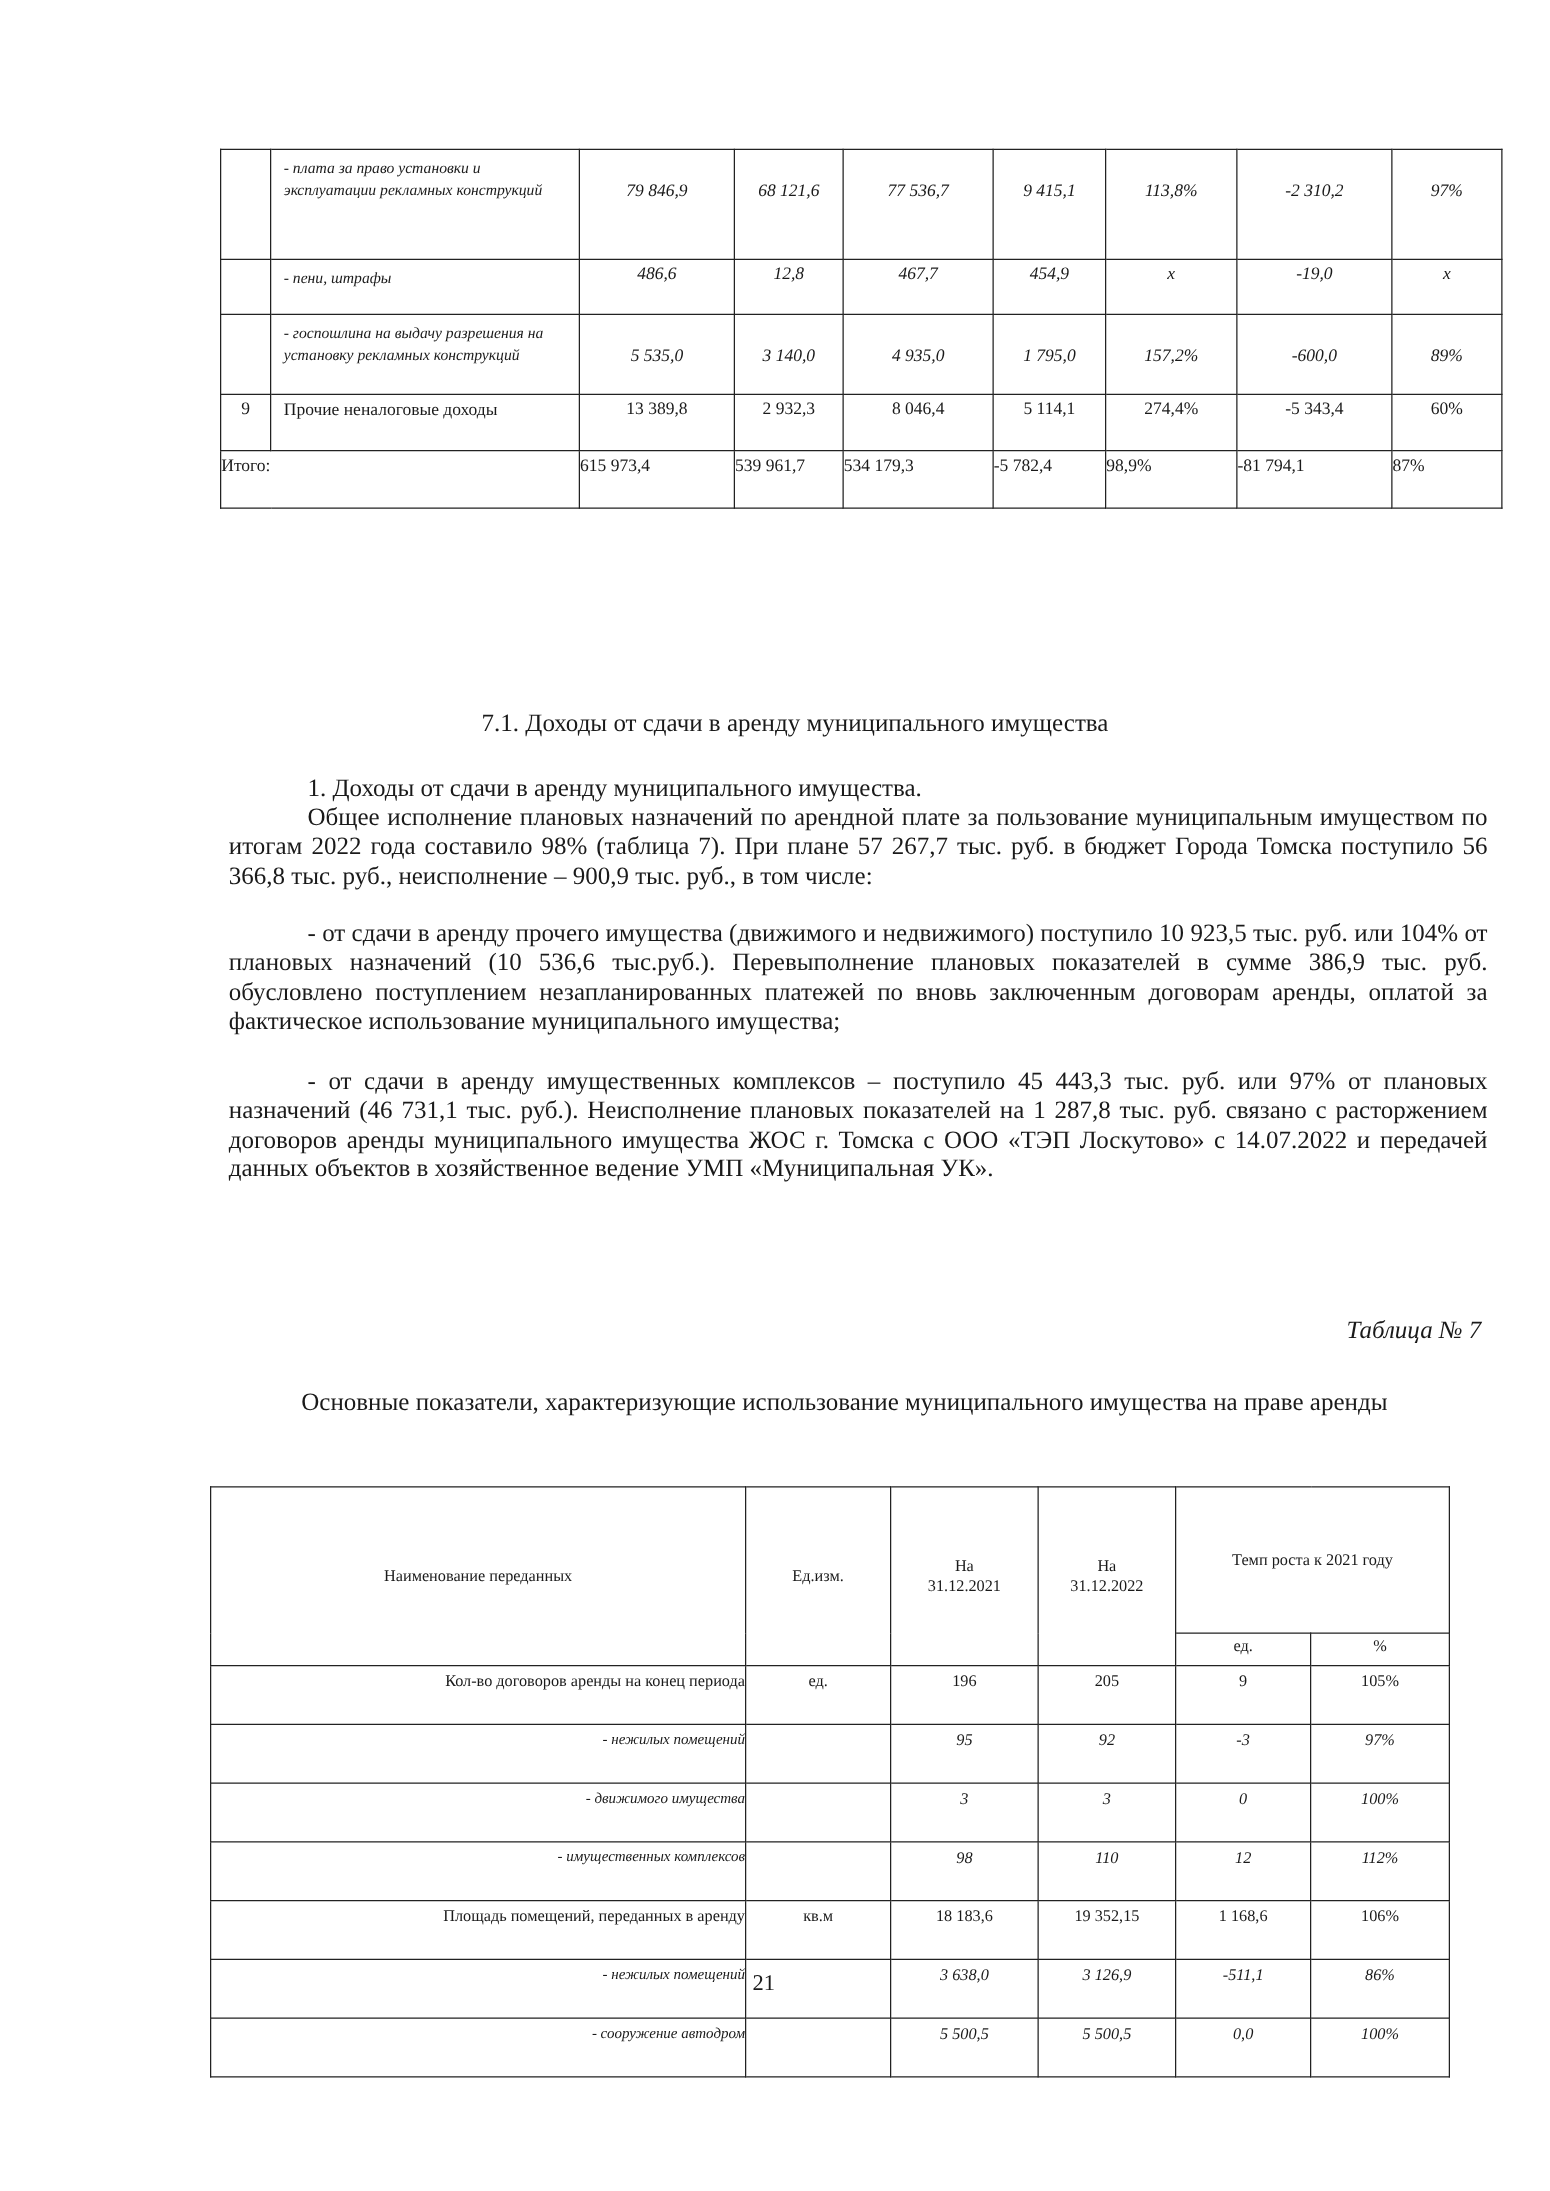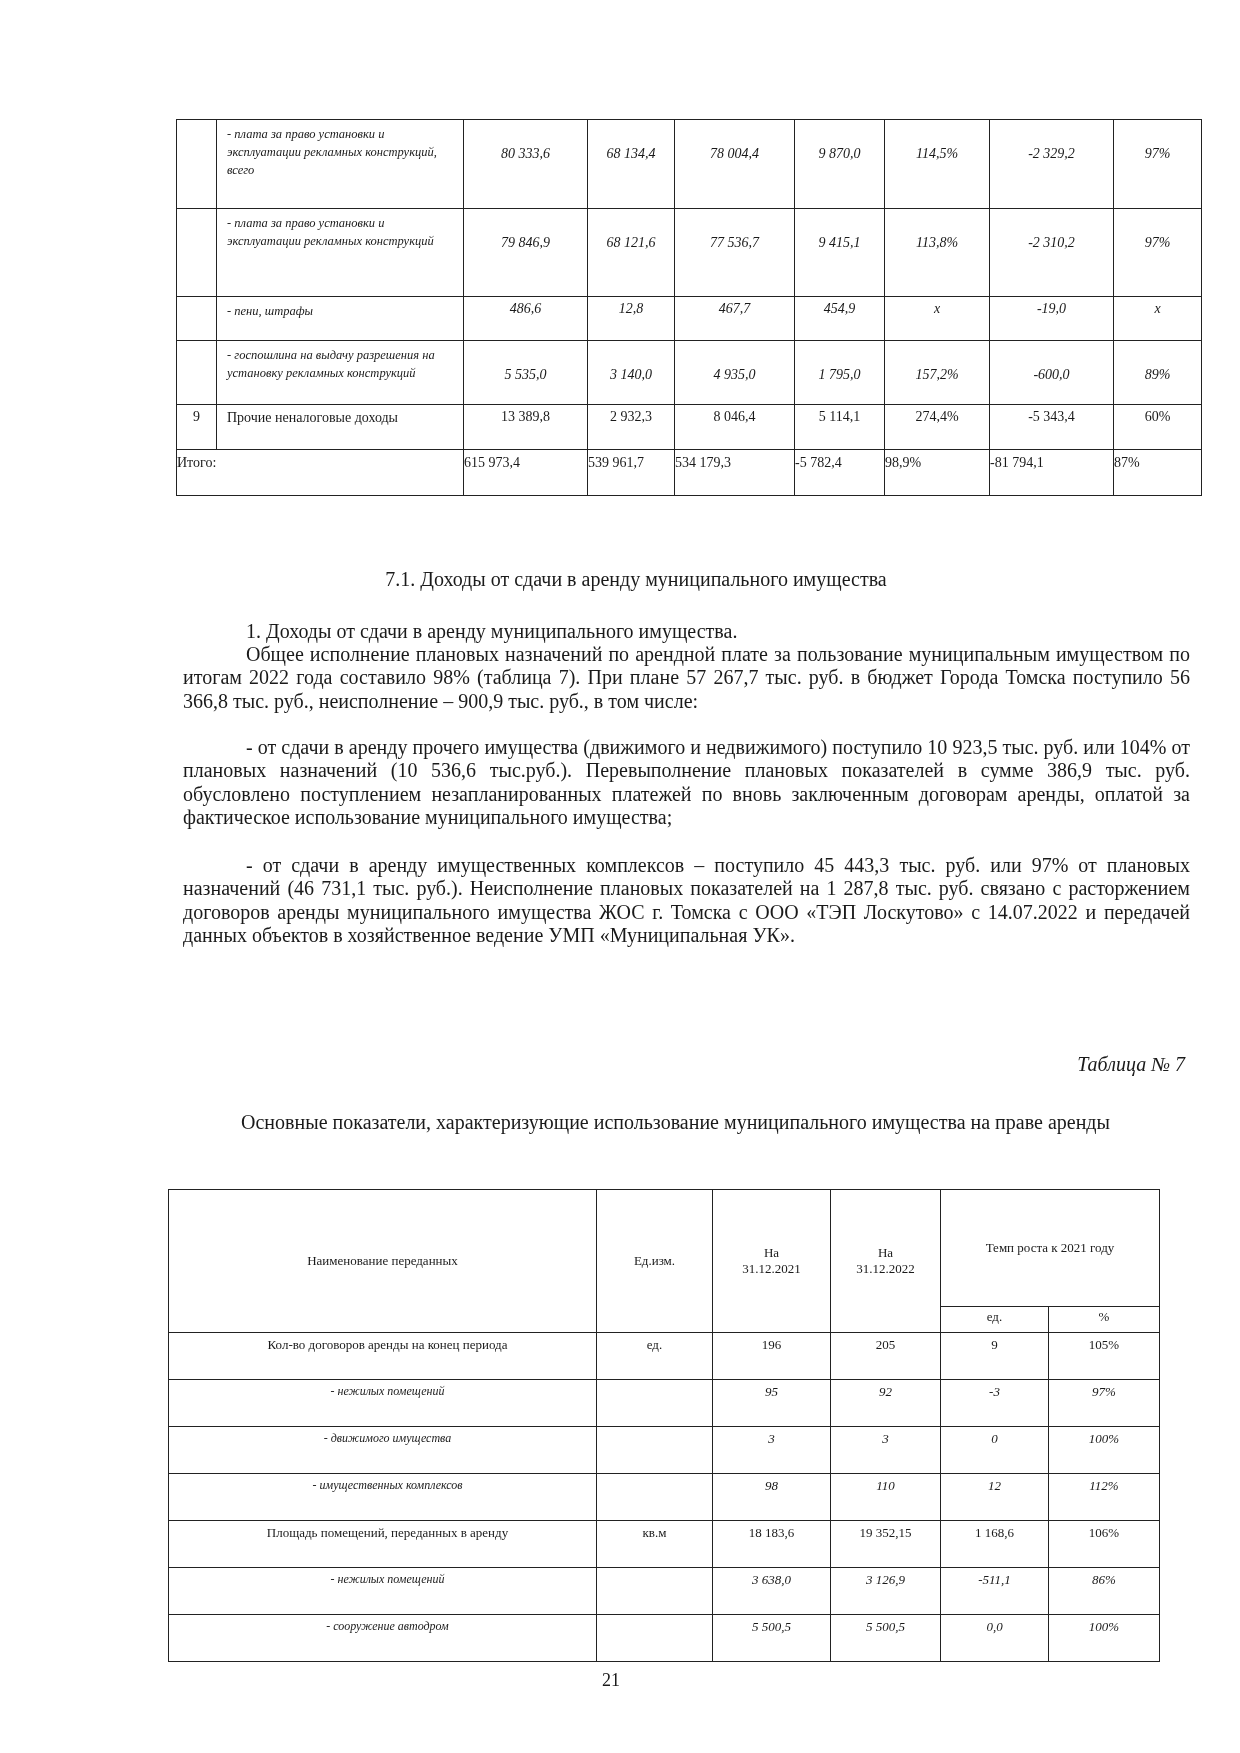--- a/index.html
+++ b/index.html
@@ -28,54 +28,43 @@
   #p3 { top: 736px; }
   #p4 { top: 854px; }
   .tabno { position: absolute; right: 55px; top: 1053px; font-size: 20px; font-style: italic; }
   .ttitle { position: absolute; left: 172px; width: 1007px; top: 1108px; text-align: center;
             font-size: 20px; line-height: 28px; }
 
   
   #t2 { left: 168px; top: 1189px; width: 991px; }
   #t2 td { border: 1.3px solid #222; padding: 0; font-size: 13px; text-align: center; vertical-align: top; }
   #t2 thead td { vertical-align: middle; }
-  #t2 td.lbl { text-align: center; padding-left: 10px; font-family: Liberation Serif, serif; }
+  #t2 td.lbl { text-align: right; padding-left: 10px; font-family: Liberation Serif, serif; }
   #t2 tbody td { height: 42px; padding-top: 4px; }
   #t2 tr.sub td { font-style: italic; }
   #t2 tr.sub td.lbl { font-size: 12px; }
 
-  .pageno { position: absolute; left: 0; width: 1222px; top: 1670px; text-align: center; font-size: 18px; }
+  .pageno { position: absolute; left: 0; width: 1222px; top: 1576px; text-align: center; font-size: 18px; }
 </style>
 </head>
 <body>
 
 <table id="t1">
   <colgroup>
     <col style="width:40px">
       <col style="width:247px">
       <col style="width:124px">
       <col style="width:87px">
     <col style="width:120px">
       <col style="width:90px">
       <col style="width:105px">
       <col style="width:124px">
       <col style="width:88px">
   </colgroup>
   <tbody>
-    <tr style="height:89px">
-      <td class="idx"></td>
-      <td class="lbl">- плата за право установки и эксплуатации рекламных конструкций, всего</td>
-      <td class="num">80 333,6</td>
-      <td class="num">68 134,4</td>
-      <td class="num">78 004,4</td>
-      <td class="num">9 870,0</td>
-      <td class="num">114,5%</td>
-      <td class="num">-2 329,2</td>
-      <td class="num">97%</td>
-    </tr>
     <tr style="height:88px">
       <td class="idx"></td>
       <td class="lbl">- плата за право установки и эксплуатации рекламных конструкций</td>
       <td class="num">79 846,9</td>
       <td class="num">68 121,6</td>
       <td class="num">77 536,7</td>
       <td class="num">9 415,1</td>
       <td class="num">113,8%</td>
       <td class="num">-2 310,2</td>
       <td class="num">97%</td>

